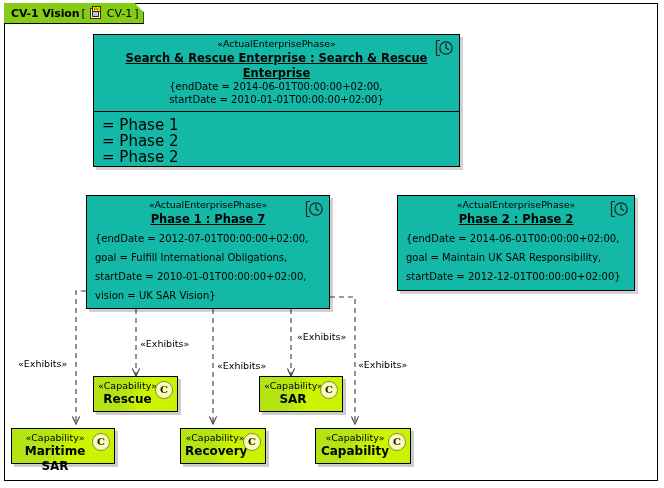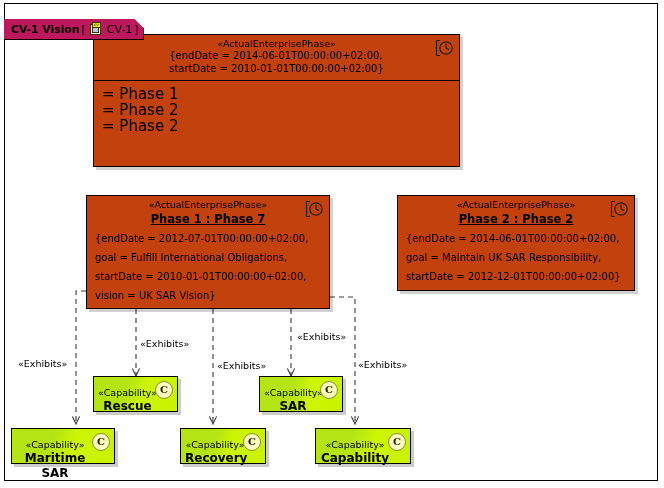--- a/index.html
+++ b/index.html
@@ -24,27 +24,27 @@
     height: 478px;
     border: 1px solid #000000;
     box-sizing: border-box;
     background: #ffffff;
   }
 
   
   #frame-header {
     position: absolute;
     left: 4px;
-    top: 19px;
+    top: 3px;
     height: 21px;
     box-sizing: border-box;
     display: flex;
     align-items: center;
     padding: 0 4px 0 7px;
-    background: #be185d;
+    background: #84cc16;
     border: 1px solid #000000;
     border-top: none;
     border-left: none;
     -webkit-clip-path: polygon(0 0, calc(100% - 9px) 0, 100% 9px, 100% 100%, 0 100%);
     clip-path: polygon(0 0, calc(100% - 9px) 0, 100% 9px, 100% 100%, 0 100%);
     white-space: nowrap;
     z-index: 6;
   }
   #frame-header .hdr-kind {
     font-size: 11px;
@@ -105,21 +105,21 @@
     color: #000;
     text-align: center;
     overflow: hidden;
   }
 
   
   .uml-box {
     position: absolute;
     box-sizing: border-box;
     border: 1px solid #000000;
-    background: #c2410c;
+    background: #14b8a6;
     box-shadow: 3px 3px 0 0 rgba(0,0,0,0.18);
     z-index: 3;
   }
   .uml-head {
     padding: 3px 6px 4px 6px;
     text-align: center;
     position: relative;
   }
   .stereotype {
     font-size: 9.5px;
@@ -170,21 +170,21 @@
   .clock-icon svg { display: block; }
 
   
   .cap-box {
     position: absolute;
     box-sizing: border-box;
     border: 1px solid #000000;
     background: linear-gradient(105deg, #b5e414 0%, #b5e414 38%, #cdf502 60%, #c8f200 100%);
     box-shadow: 3px 3px 0 0 rgba(0,0,0,0.20);
     z-index: 4;
-    padding: 10px 4px 3px 4px;
+    padding: 3px 4px 3px 4px;
   }
   .cap-stereo {
     font-size: 9.5px;
     color: #000000;
     line-height: 12px;
     text-align: center;
     display: block;
     padding-right: 16px;
   }
   .cap-name {
@@ -285,20 +285,21 @@
 <div class="uml-box" id="node-enterprise" style="left:93px; top:34px; width:367px; height:133px;">
   <div class="uml-head">
     <span class="clock-icon">
       <svg width="19" height="18" viewBox="0 0 19 18">
         <path d="M1.5,1.5 L5,1.5 M1.5,1.5 L1.5,16.5 M1.5,16.5 L5,16.5" fill="none" stroke="#222" stroke-width="1.2"></path>
         <circle cx="11" cy="9" r="6.2" fill="none" stroke="#222" stroke-width="1.2"></circle>
         <path d="M11,4.6 L11,9 L14,10.6" fill="none" stroke="#222" stroke-width="1.2"></path>
       </svg>
     </span>
     <span class="stereotype">«ActualEnterprisePhase»</span>
+    <span class="classname">Search &amp; Rescue Enterprise : Search &amp; Rescue Enterprise</span>
     <div style="text-align:center;">
       <span class="props centered-block">{endDate = 2014-06-01T00:00:00+02:00,
 startDate = 2010-01-01T00:00:00+02:00}</span>
     </div>
   </div>
   <div class="compartment">
     <span class="slot">= Phase 1</span>
     <span class="slot">= Phase 2</span>
     <span class="slot">= Phase 2</span>
   </div>

